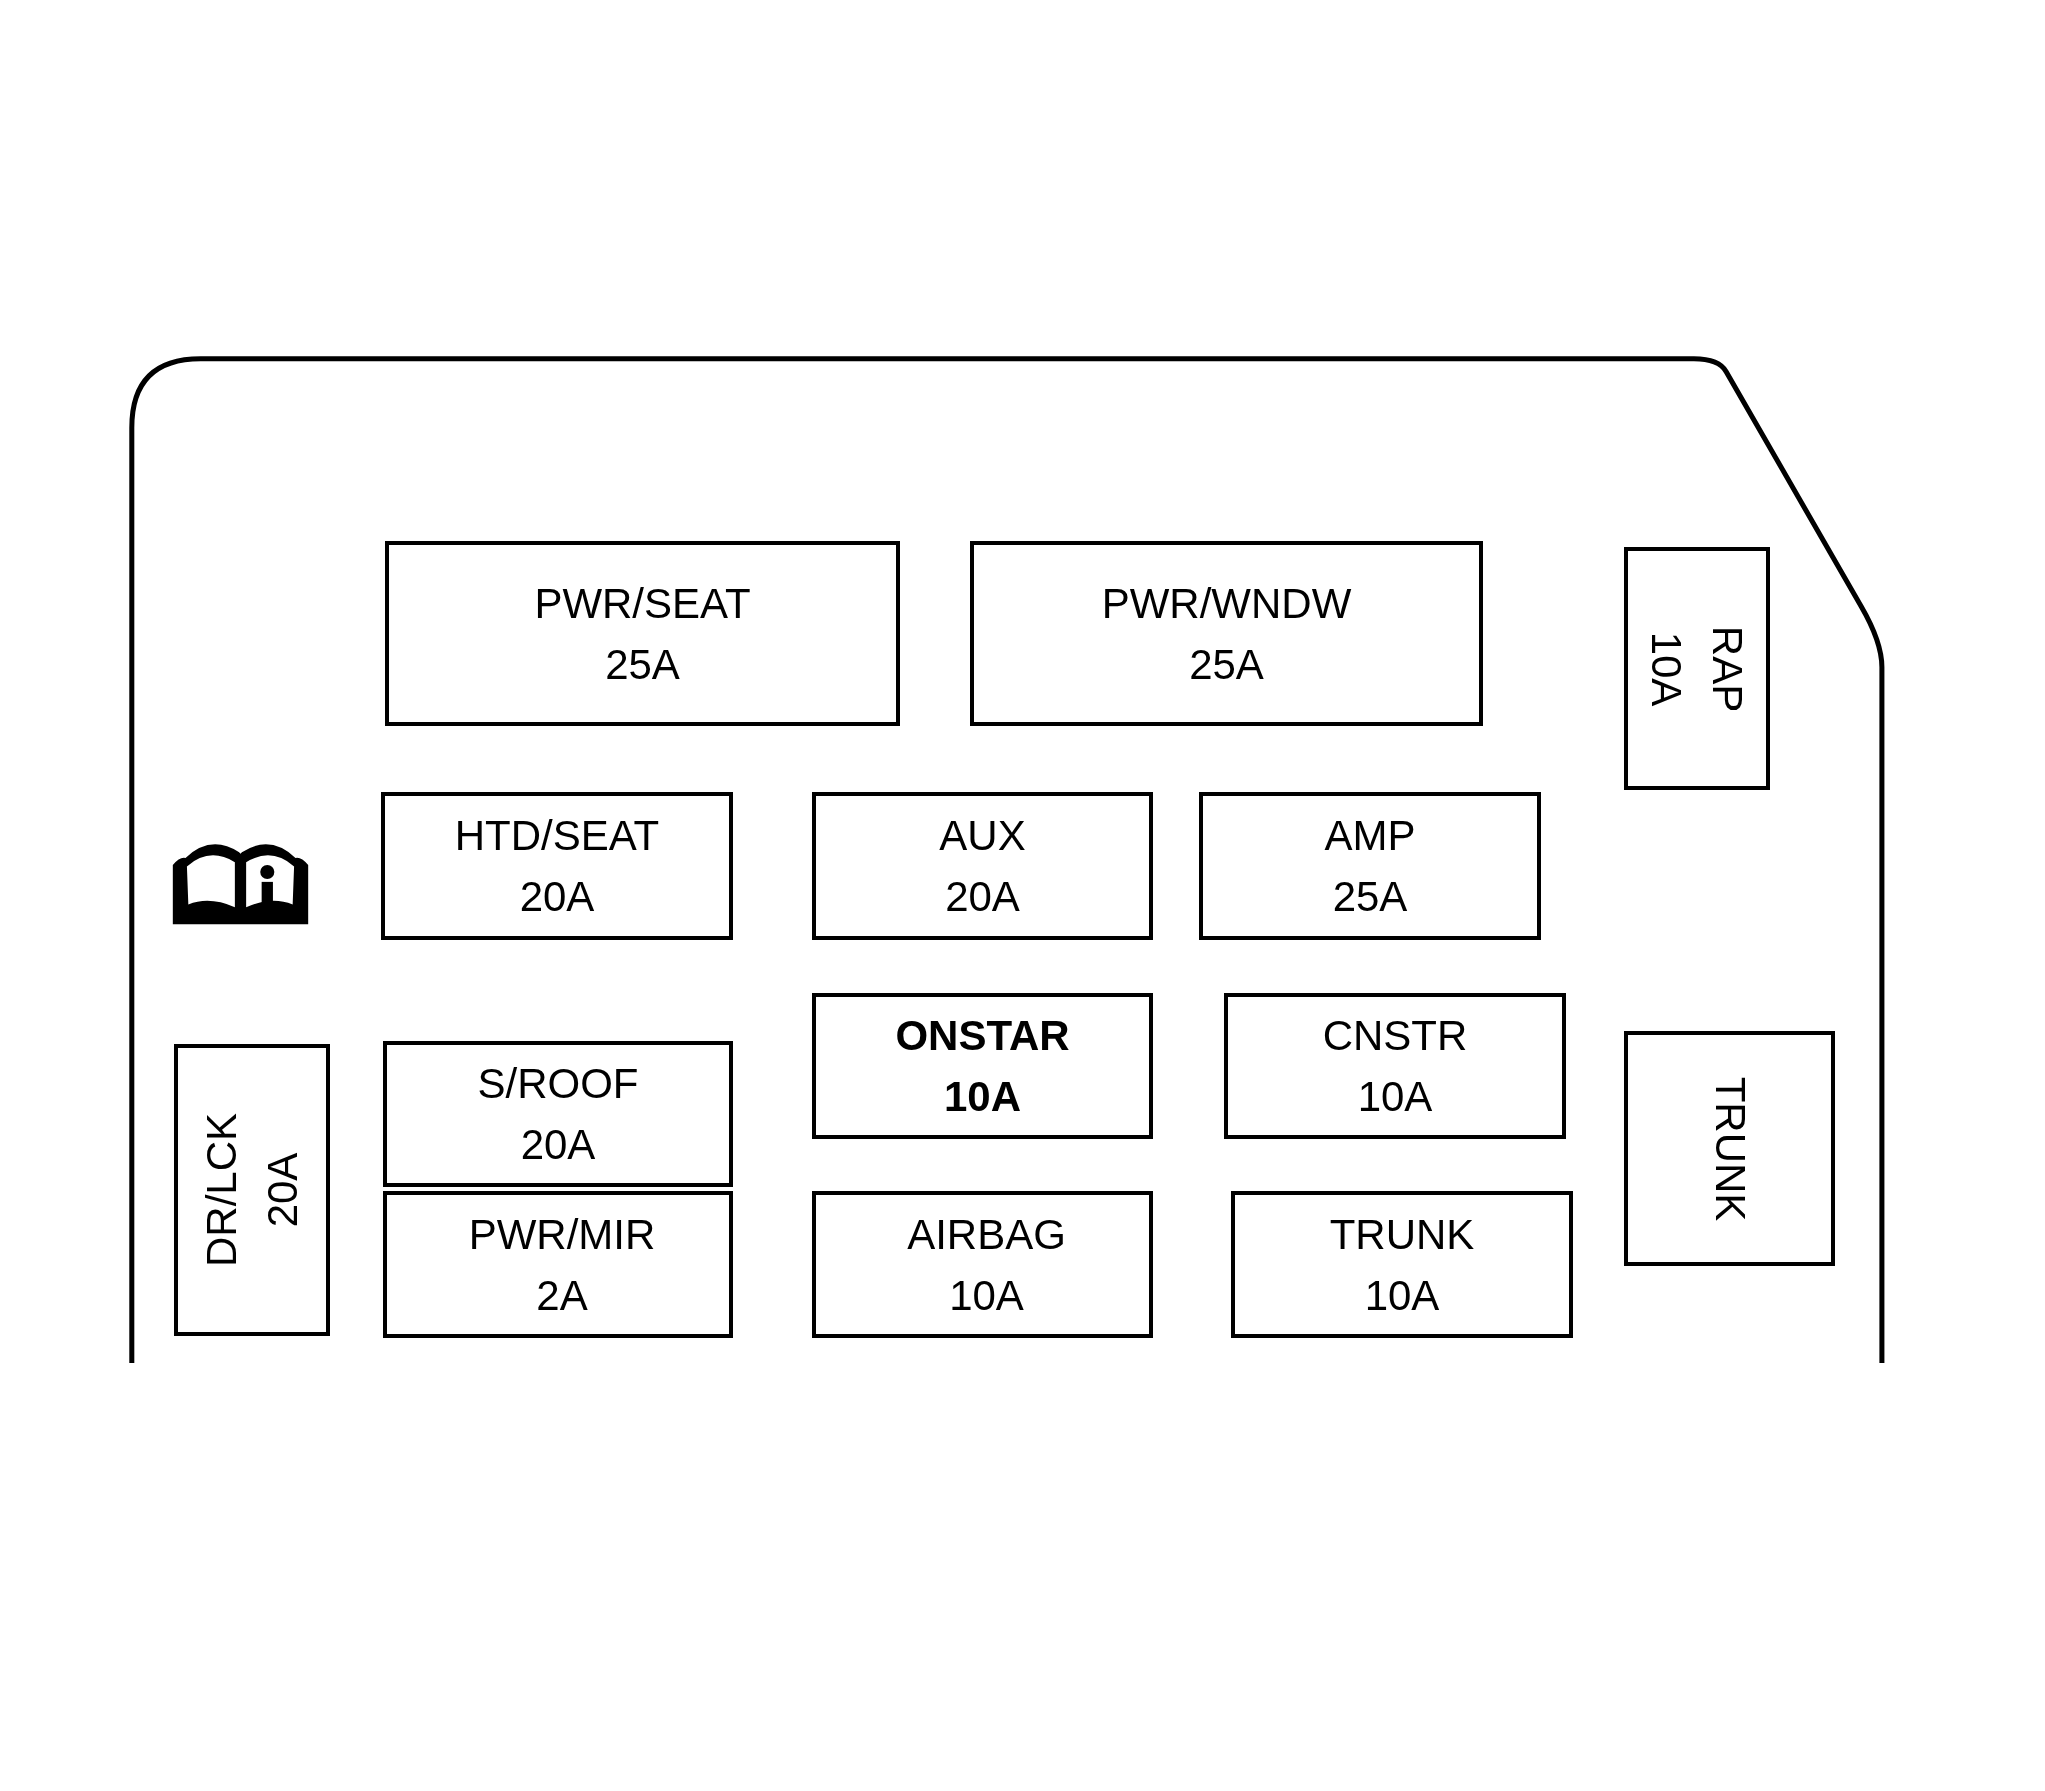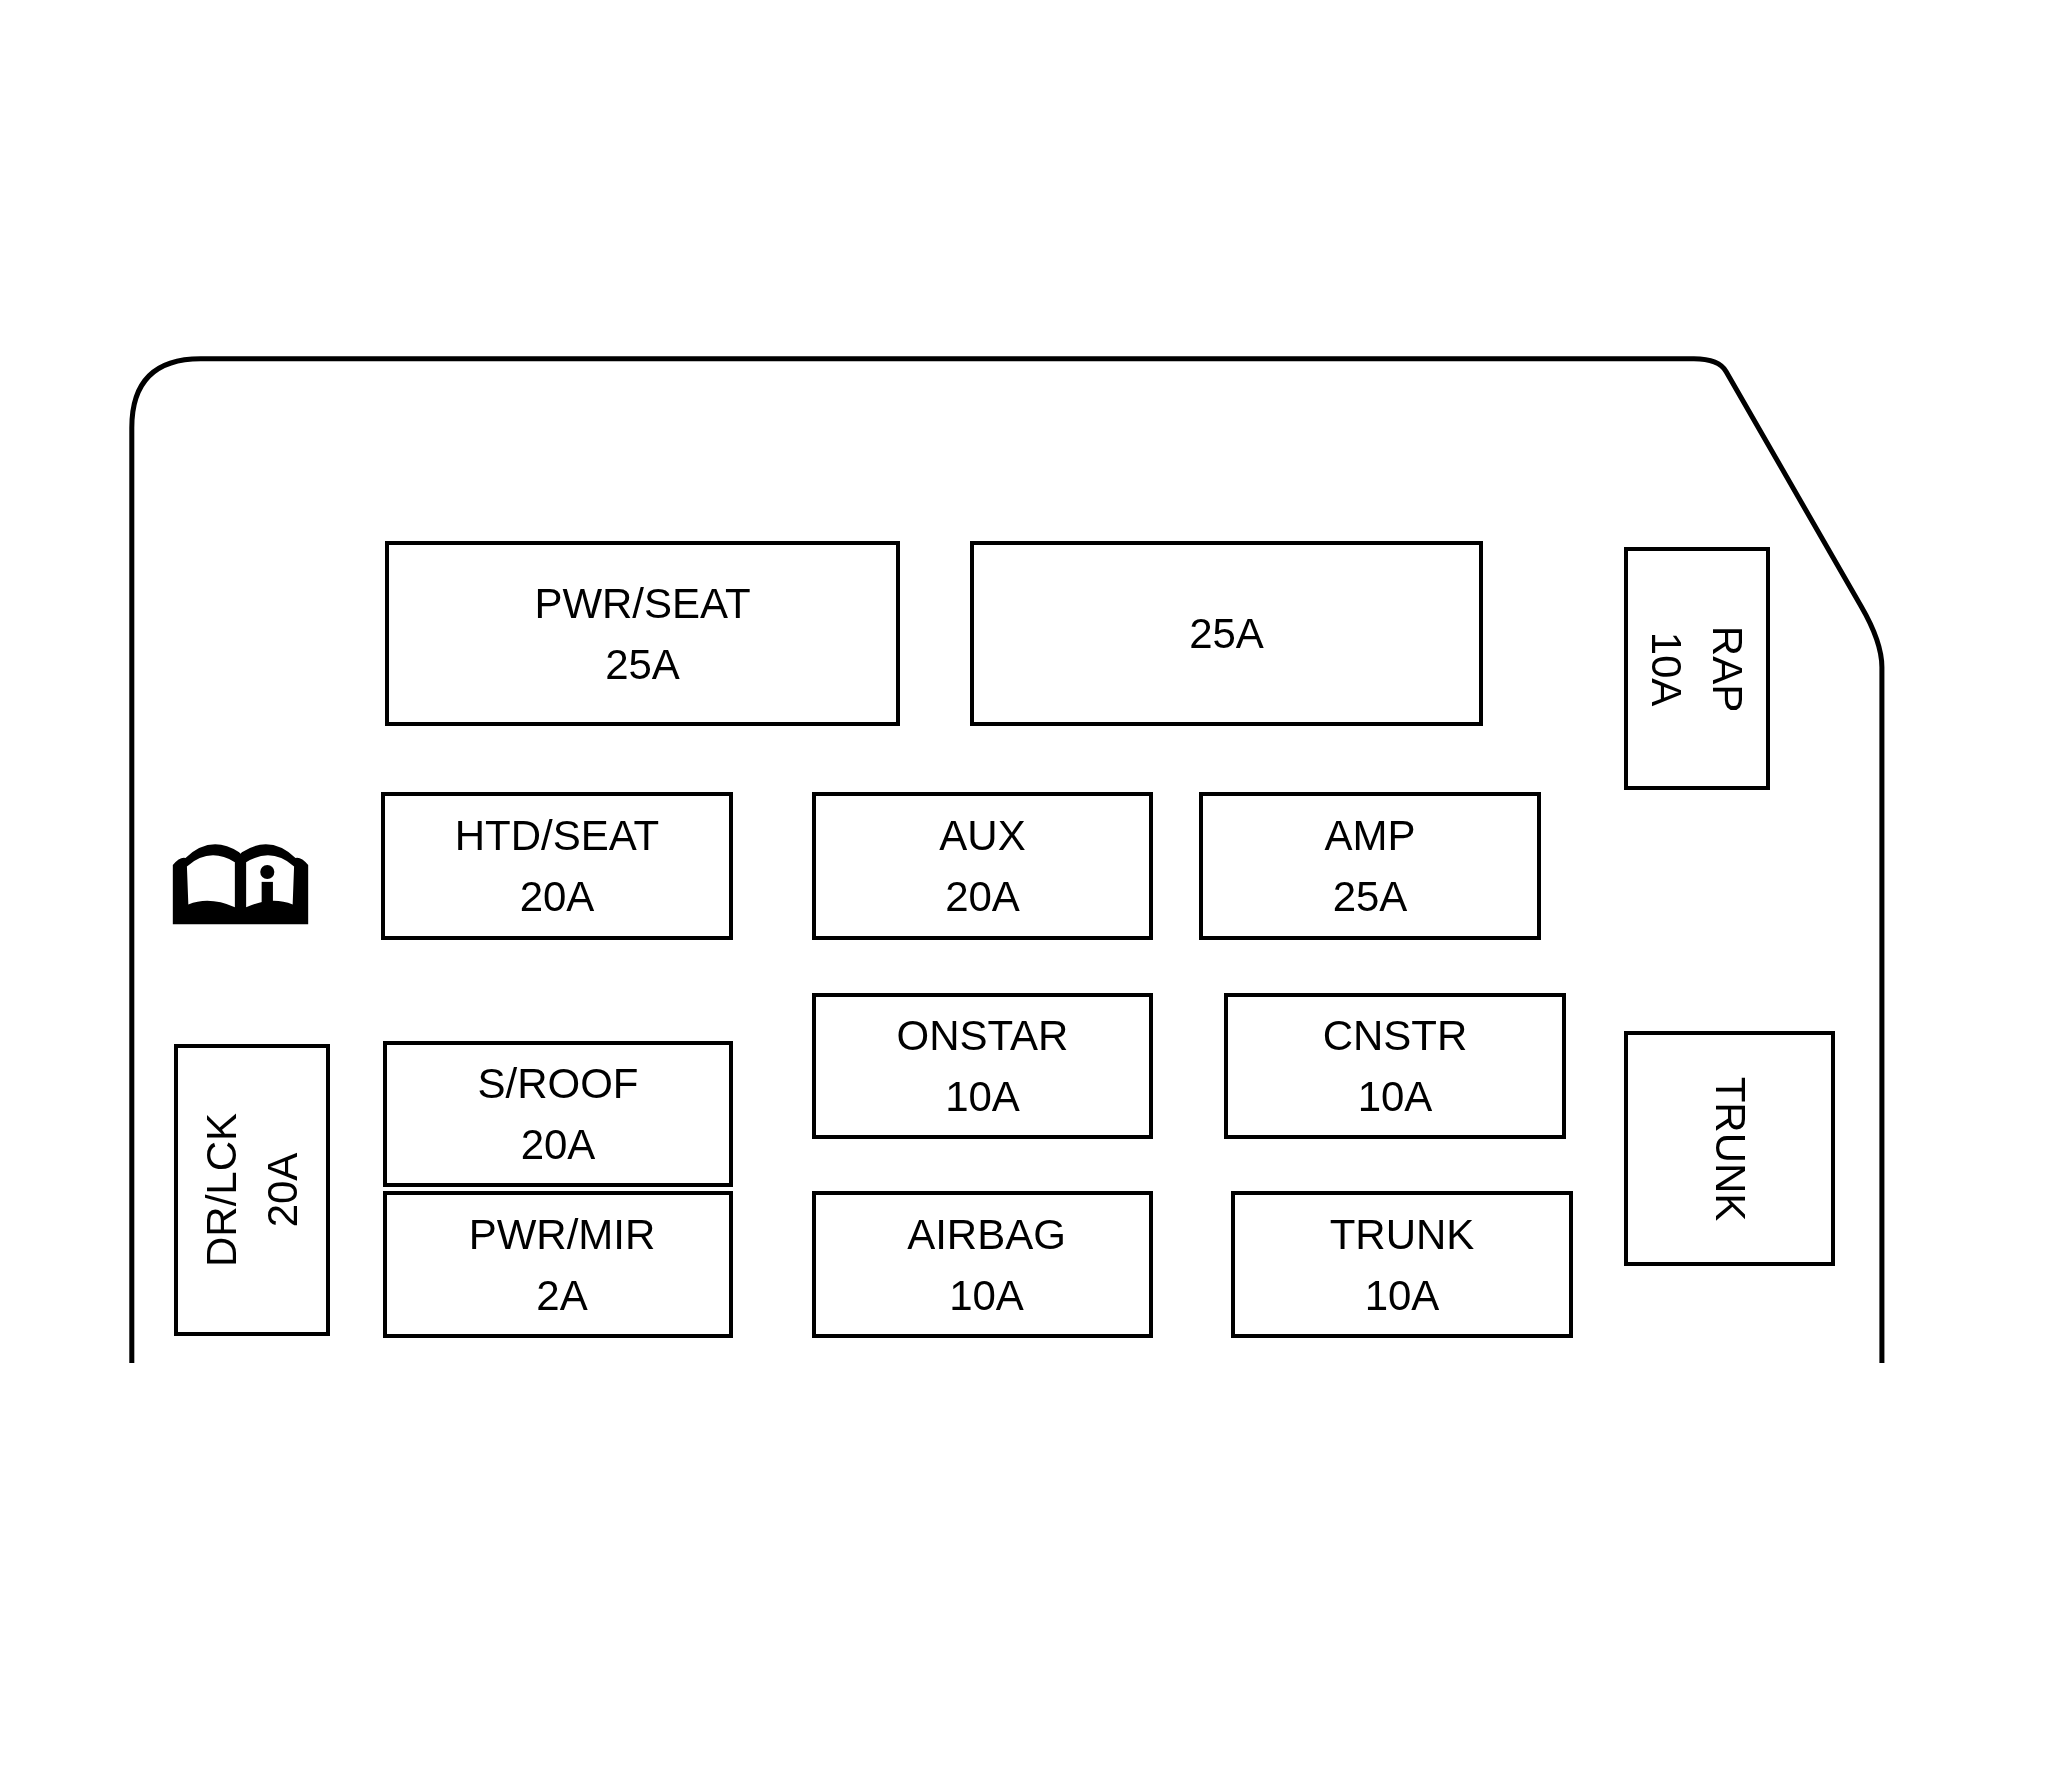--- a/index.html
+++ b/index.html
@@ -66,20 +66,21 @@
     <circle fill="#000" cx="138" cy="58" r="10"></circle>
     <rect fill="#000" x="130" y="72" width="16" height="34"></rect>
   </svg>
 
   <div class="fusebox" style="left:385px; top:541px; width:515px; height:185px;">
     <div>PWR/SEAT</div>
     <div>25A</div>
   </div>
 
   <div class="fusebox" style="left:970px; top:541px; width:513px; height:185px;">
+    <div>PWR/WNDW</div>
     <div>25A</div>
   </div>
 
   <div class="fusebox vert" style="left:1624px; top:547px; width:146px; height:243px;">
     <div class="vtext cw">
       <div>RAP</div>
       <div>10A</div>
     </div>
   </div>
 
@@ -96,21 +97,21 @@
   <div class="fusebox" style="left:1199px; top:792px; width:342px; height:148px;">
     <div>AMP</div>
     <div>25A</div>
   </div>
 
   <div class="fusebox" style="left:383px; top:1041px; width:350px; height:146px;">
     <div>S/ROOF</div>
     <div>20A</div>
   </div>
 
-  <div class="fusebox" style="left:812px; top:993px; width:341px; height:146px;">
+  <div class="fusebox" style="left:812px; top:993px; width:341px; height:146px;font-weight:bold;">
     <div>ONSTAR</div>
     <div>10A</div>
   </div>
 
   <div class="fusebox" style="left:1224px; top:993px; width:342px; height:146px;">
     <div>CNSTR</div>
     <div>10A</div>
   </div>
 
   <div class="fusebox" style="left:383px; top:1191px; width:350px; height:147px;padding-left:8px;">

